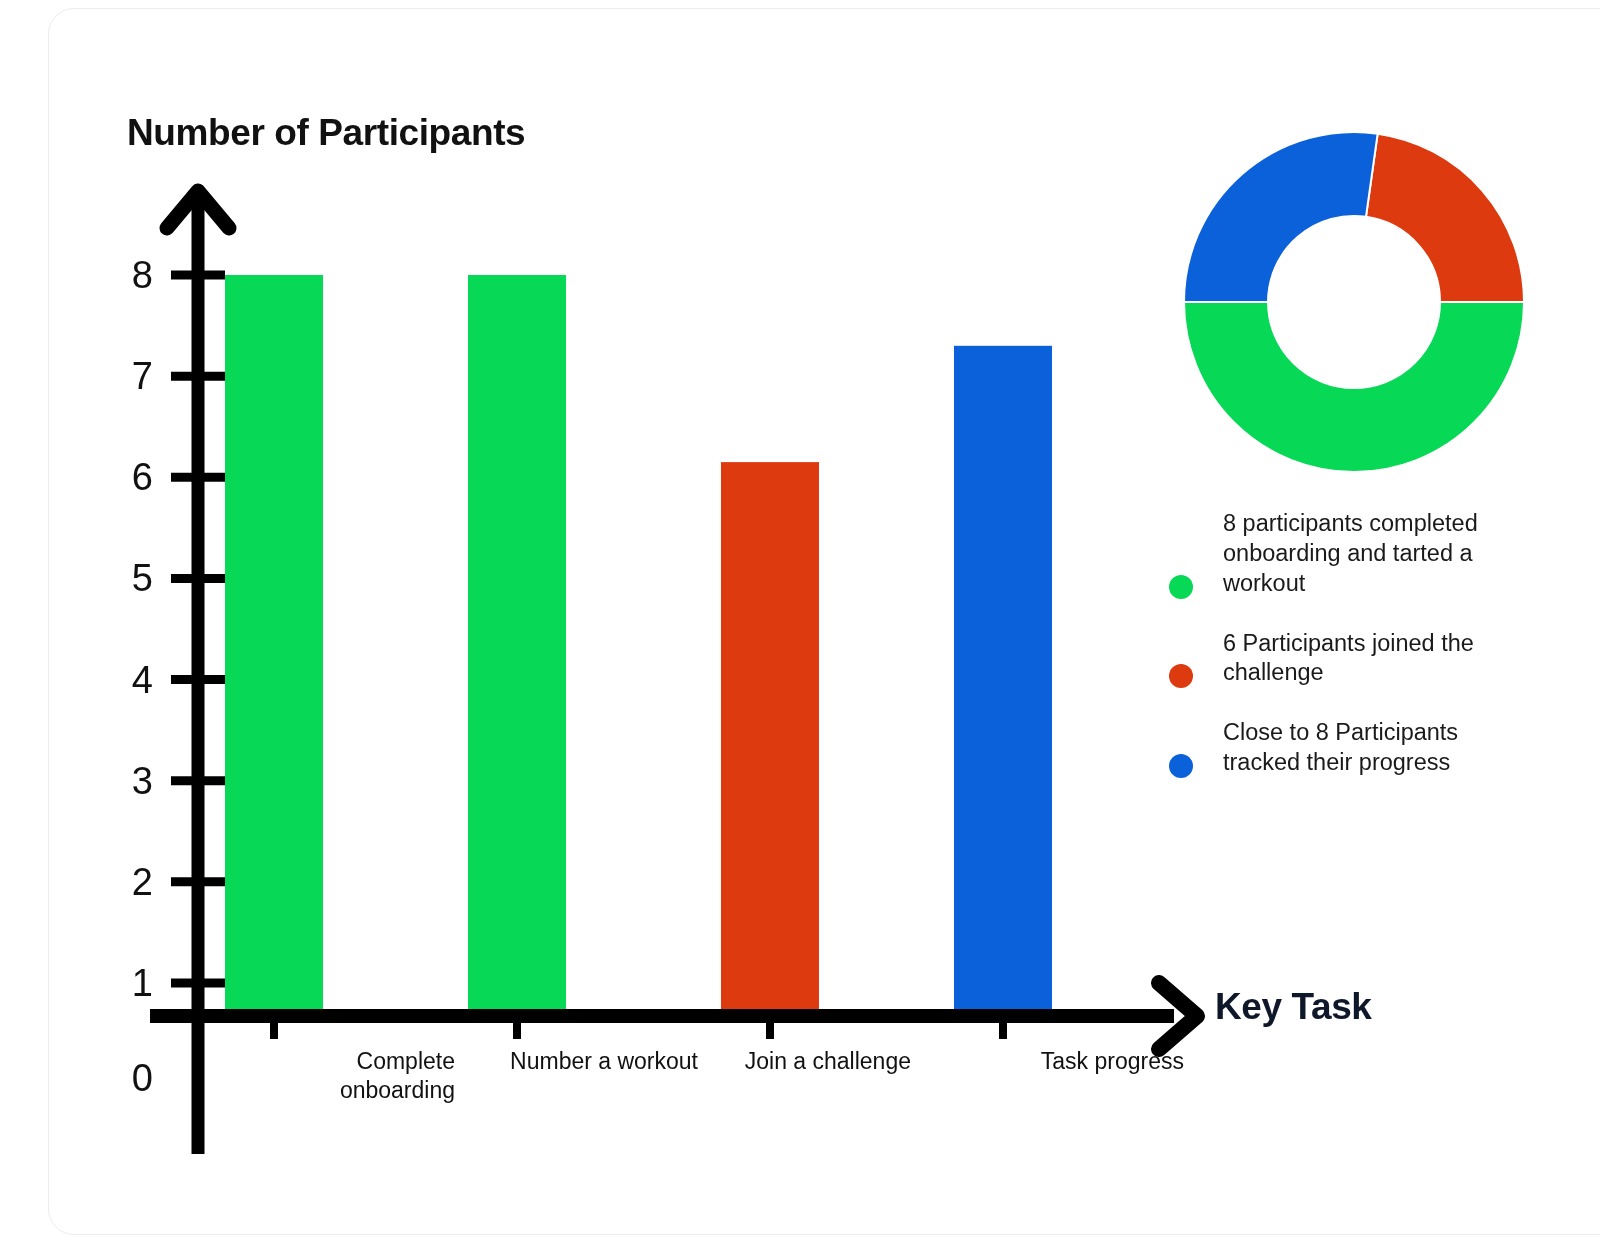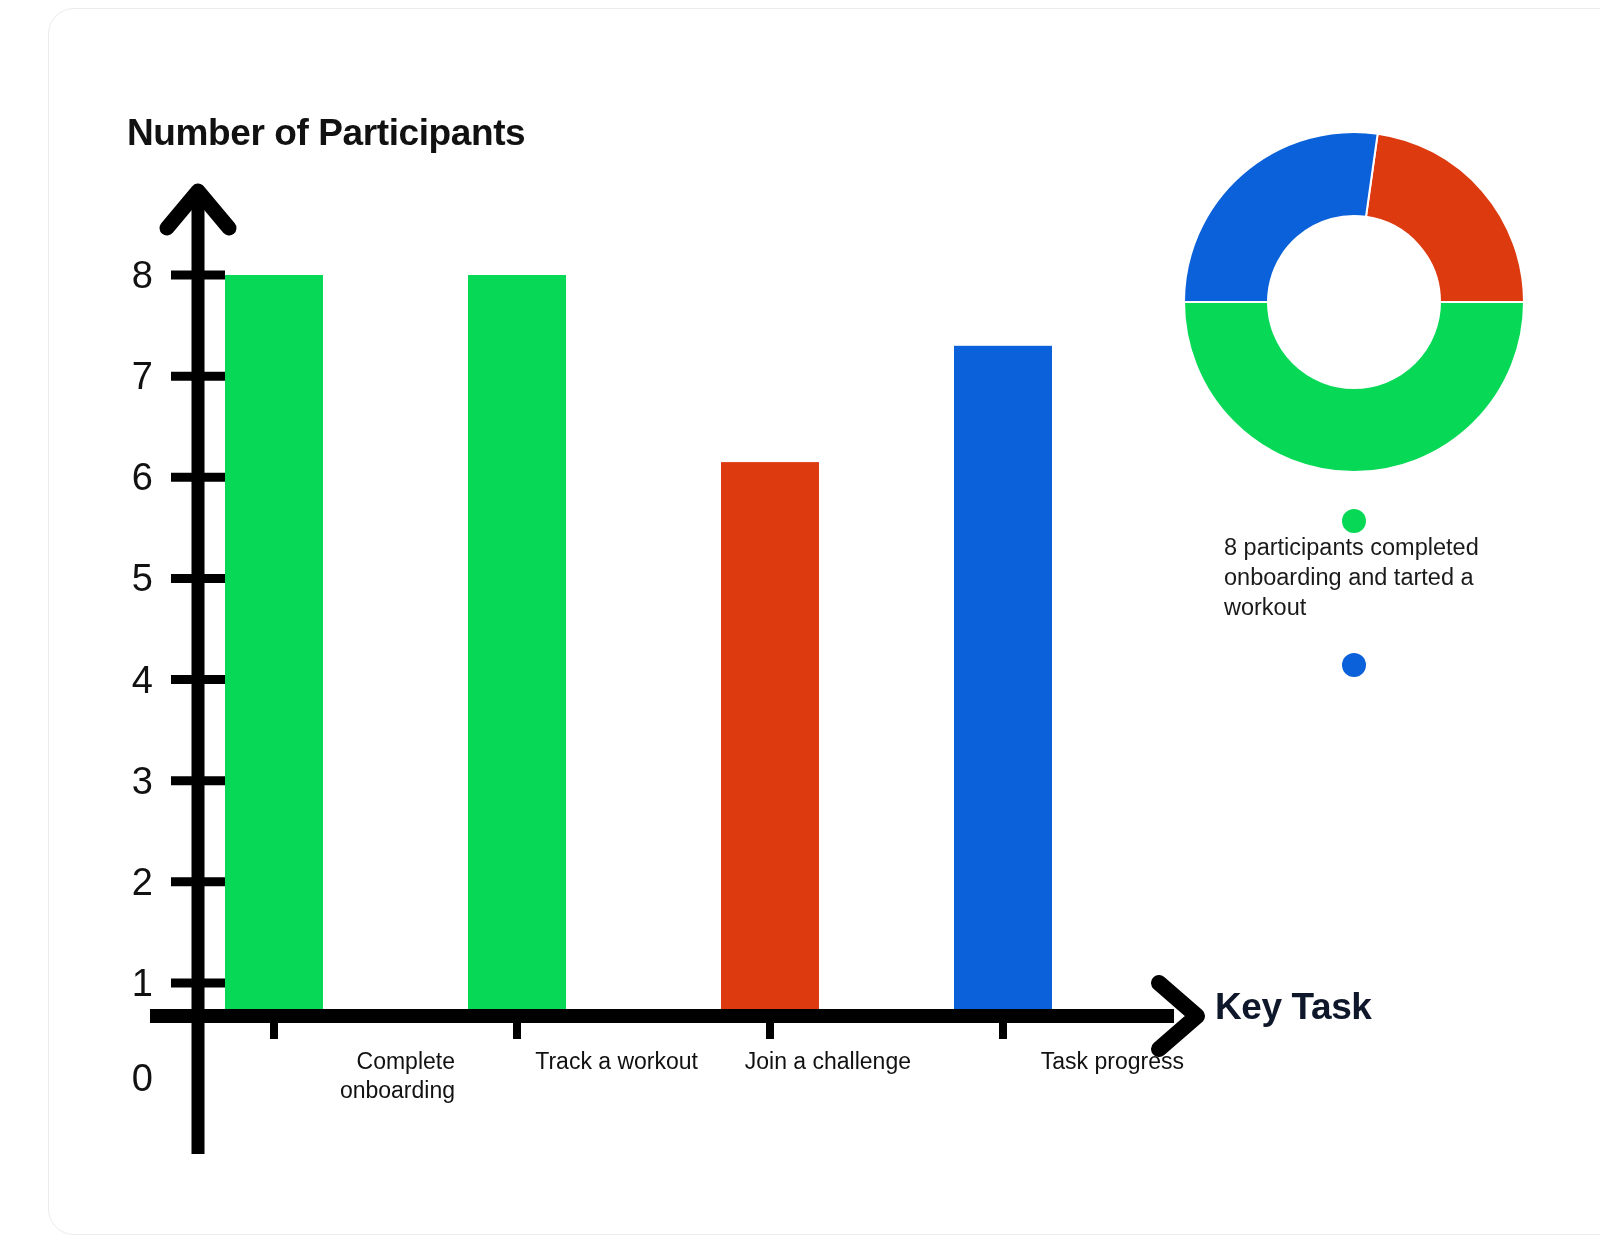--- a/index.html
+++ b/index.html
@@ -84,23 +84,22 @@
   
   #legend {
     position: absolute;
     left: 1120px;
     top: 500px;
     width: 400px;
   }
   .legend-row {
     position: relative;
     display: flex;
-    align-items: center;
+    align-items: flex-end;
     margin-bottom: 30px;
-    flex-direction: column;
   }
   .legend-dot {
     flex: 0 0 auto;
     width: 24px;
     height: 24px;
     border-radius: 50%;
     margin-right: 30px;
   }
   .legend-text {
     font-size: 23.5px;
@@ -172,28 +171,33 @@
       <div class="ytick-label" style="left: 58px; top: 771.714px;">3</div>
       <div class="ytick-label" style="left: 58px; top: 670.571px;">4</div>
       <div class="ytick-label" style="left: 58px; top: 569.429px;">5</div>
       <div class="ytick-label" style="left: 58px; top: 468.286px;">6</div>
       <div class="ytick-label" style="left: 58px; top: 367.143px;">7</div>
       <div class="ytick-label" style="left: 58px; top: 266px;">8</div>
     </div>
 
   <div id="xcat-labels">
       <div class="xcat-label" style="left: 196px;">Complete onboarding</div>
-      <div class="xcat-label" style="left: 439px;">Track a workout</div>
+      <div class="xcat-label" style="left: 439px;">Number a workout</div>
       <div class="xcat-label" style="left: 652px;">Join a challenge</div>
       <div class="xcat-label" style="left: 925px;">Task progress</div>
     </div>
 
   <div id="legend">
       <div class="legend-row">
         <span class="legend-dot" style="background: rgb(7, 217, 87);"></span>
         <span class="legend-text">8 participants completed onboarding and tarted a workout</span>
       </div>
       <div class="legend-row">
+        <span class="legend-dot" style="background: rgb(221, 58, 15);"></span>
+        <span class="legend-text">6 Participants joined the challenge</span>
+      </div>
+      <div class="legend-row">
         <span class="legend-dot" style="background: rgb(11, 97, 218);"></span>
+        <span class="legend-text">Close to 8 Participants tracked their progress</span>
       </div>
     </div>
 
 </div>
 
 </body></html>

